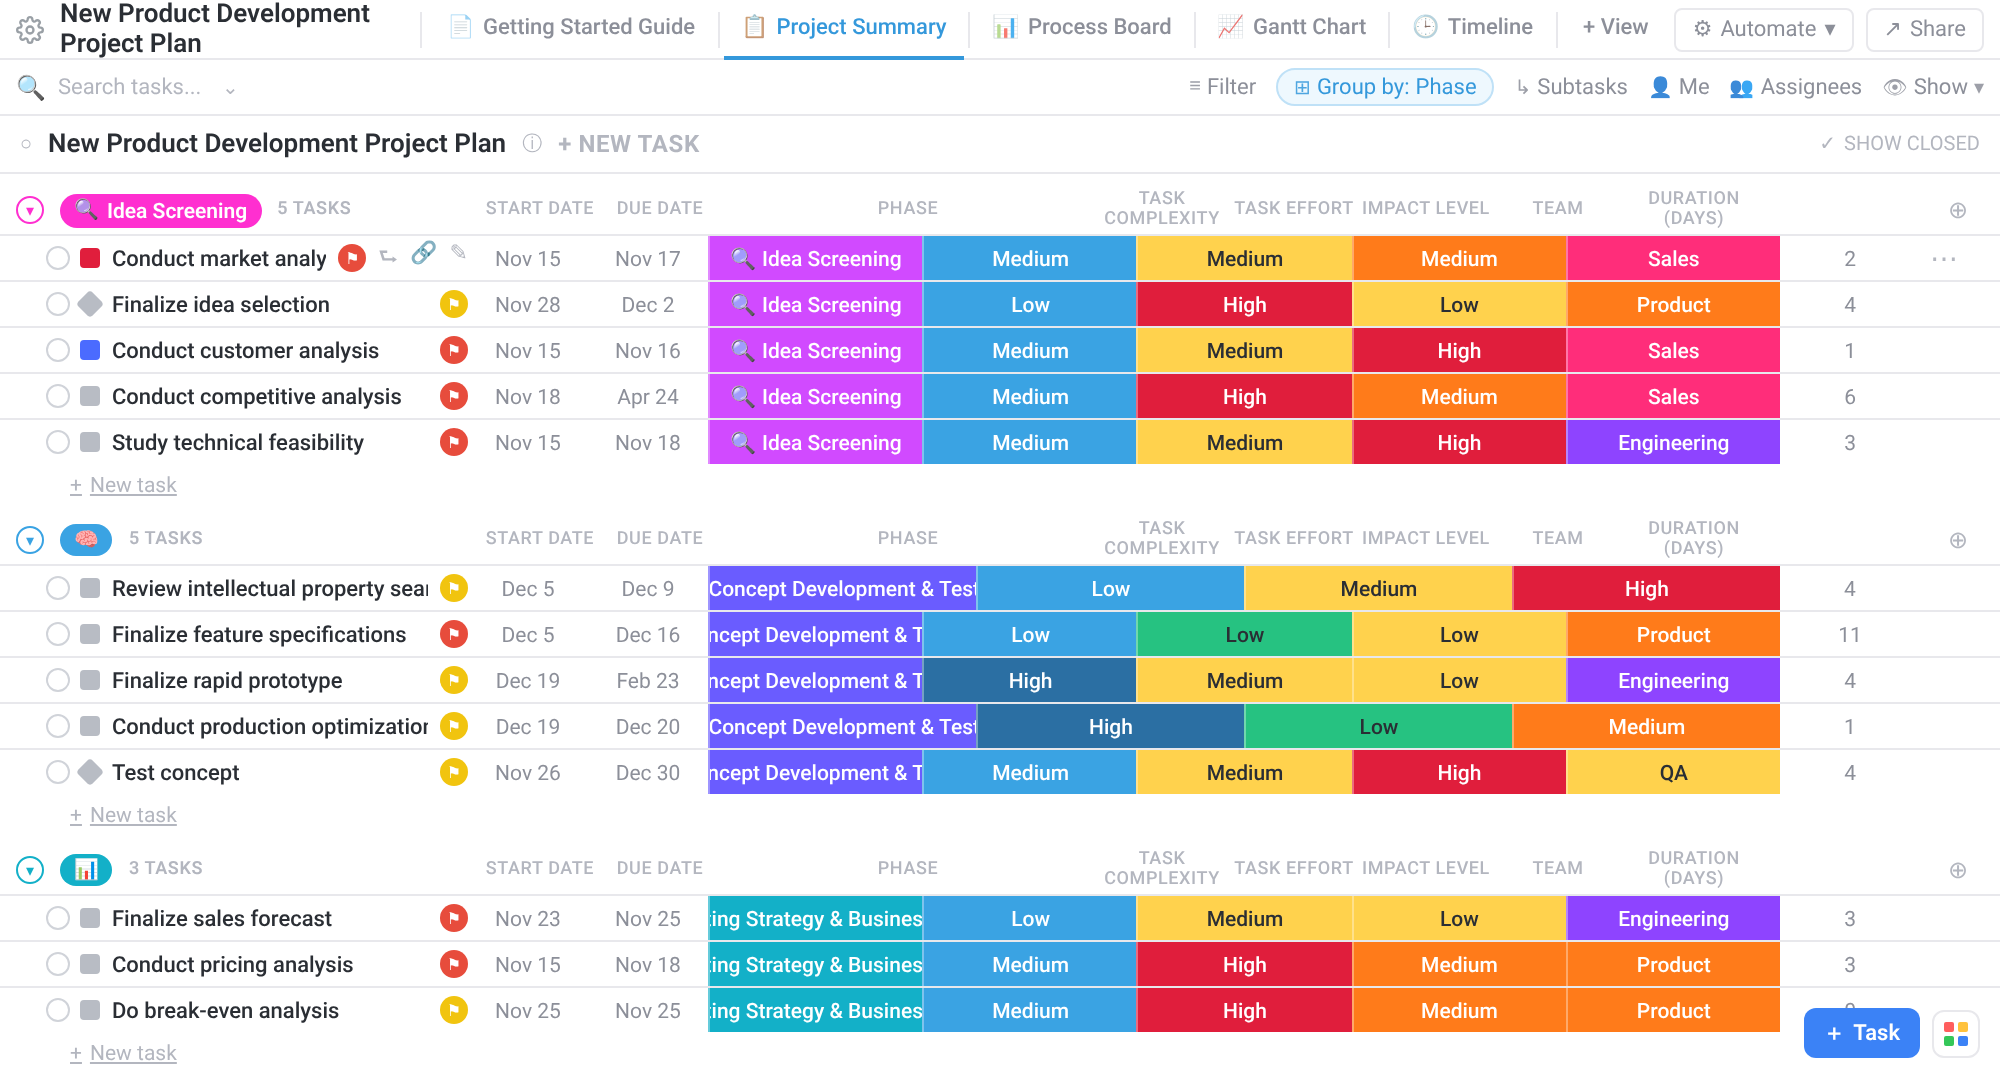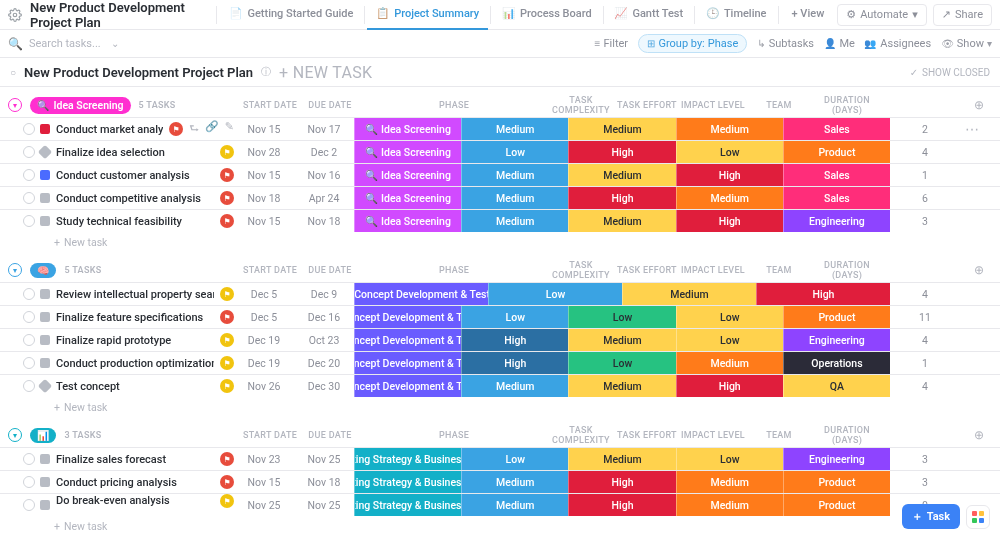--- a/index.html
+++ b/index.html
@@ -37,21 +37,21 @@
   .search-chevron { color:var(--text-faint); font-size:10px; }
   .tool-right { margin-left:auto; display:flex; align-items:center; gap:10px; font-size:11px; color:var(--text-soft); }
   .tool { display:flex; align-items:center; gap:3px; cursor:pointer; white-space:nowrap; }
   .tool .ic { font-size:10px; opacity:.85; }
   .tool-group-active { color:#3498db; border:1px solid #bfe1f7; background:#eef8fe; border-radius:12px; padding:2px 8px; }
 
   
   .list-header { display:flex; align-items:center; height:28px; padding:0 10px; gap:8px; }
   .list-header .info-ic { color:var(--text-faint); font-size:10px; }
   .list-title { font-size:13px; font-weight:600; }
-  .new-task-top { font-size:16px; font-weight:400; color:var(--text-faint); letter-spacing:.3px; cursor:pointer; }
+  .new-task-top { font-size:12px; font-weight:700; color:var(--text-faint); letter-spacing:.3px; cursor:pointer; }
   .show-closed { margin-left:auto; font-size:10px; color:var(--text-faint); display:flex; align-items:center; gap:4px; }
 
   
   .content { overflow-y:auto; height:calc(539px - 30px - 28px - 28px); padding-bottom:40px; border-top:1px solid var(--border); }
 
   
   .group { padding:4px 0 0 0; }
   .group-head { display:flex; align-items:center; padding:4px 8px 2px 8px; position:relative; }
   .collapse-ic { width:14px; height:14px; border:1px solid var(--text-faint); border-radius:50%; color:var(--text-faint); display:flex; align-items:center; justify-content:center; font-size:8px; margin-right:8px; cursor:pointer; }
   .group-badge { font-size:10.5px; font-weight:600; color:#fff; padding:2px 7px; border-radius:10px; display:flex; align-items:center; gap:4px; }
@@ -76,21 +76,21 @@
   .row.hovd .more { visibility:visible; }
 
   
   .w-phase      { flex:0 0 188px; }
   .w-complex    { flex:0 0 66px; }
   .w-effort     { flex:0 0 66px; }
   .w-impact     { flex:0 0 66px; }
   .w-team       { flex:0 0 66px; }
   .ghc { font-size:9px; color:var(--text-faint); font-weight:500; letter-spacing:.3px; text-transform:uppercase; text-align:center; }
 
-  .new-task-row { height:20px; display:flex; align-items:center; padding-left:54px; font-size:10.5px; color:var(--text-faint); cursor:pointer; }
+  .new-task-row { height:20px; display:flex; align-items:center; padding-left:35px; font-size:10.5px; color:var(--text-faint); cursor:pointer;text-decoration:underline; }
   .new-task-row::before { content:"+"; margin-right:4px; }
 
   
   .fab-wrap { position:absolute; right:10px; bottom:10px; display:flex; gap:6px; align-items:center; }
   .fab-task { background:#3b82f6; color:#fff; border-radius:6px; padding:5px 10px; font-size:11px; font-weight:600; display:flex; align-items:center; gap:4px; cursor:pointer; }
   .fab-apps { width:24px; height:24px; border:1px solid var(--border); border-radius:6px; display:flex; align-items:center; justify-content:center; cursor:pointer; }
   .fab-apps .sq{ width:5px; height:5px; border-radius:1px; }
 
   svg { display:block; }
 </style>
@@ -117,21 +117,21 @@
         <span>Project Summary</span>
       </span>
       <span class="divider"></span>
       <span class="tab">
         <span class="tab-icon">📊</span>
         <span>Process Board</span>
       </span>
       <span class="divider"></span>
       <span class="tab">
         <span class="tab-icon">📈</span>
-        <span>Gantt Test</span>
+        <span>Gantt Chart</span>
       </span>
       <span class="divider"></span>
       <span class="tab">
         <span class="tab-icon">🕒</span>
         <span>Timeline</span>
       </span>
       <span class="divider"></span>
     </div>
   <span class="tab">+ View</span>
 
@@ -398,21 +398,21 @@
       <span class="sel">
           <span class="ring"></span>
         </span>
       <span style="flex:0 0 198px;display:flex;align-items:center;overflow:hidden;">
         <span class="status-dot" style="border-color:#b8bcc4;background:#b8bcc4"></span>
         <span class="task-name" style="flex:1">Finalize rapid prototype</span>
         <span class="flag" style="background:#f1c40f">⚑</span>
 
       </span>
       <span class="date">Dec 19</span>
-      <span class="date">Oct 23</span>
+      <span class="date">Feb 23</span>
       <span class="chip w-phase" style="background:#6a5cff">🧠 Concept Development &amp; Testing</span>
       <span class="chip w-complex" style="background:#2b6fa3">High</span>
       <span class="chip w-effort" style="background:#ffd24d;color:#2a2e34;">Medium</span>
       <span class="chip w-impact" style="background:#ffd24d;color:#2a2e34;">Low</span>
       <span class="chip w-team" style="background:#8e44ff;">Engineering</span>
       <span class="duration">4</span>
       <span class="more">⋯</span>
       </div>
       <div class="row">
       <span class="drag">⋮⋮</span>
@@ -424,21 +424,20 @@
         <span class="task-name" style="flex:1">Conduct production optimization analysis</span>
         <span class="flag" style="background:#f1c40f">⚑</span>
 
       </span>
       <span class="date">Dec 19</span>
       <span class="date">Dec 20</span>
       <span class="chip w-phase" style="background:#6a5cff">🧠 Concept Development &amp; Testing</span>
       <span class="chip w-complex" style="background:#2b6fa3">High</span>
       <span class="chip w-effort" style="background:#26c281;color:#2a2e34;">Low</span>
       <span class="chip w-impact" style="background:#ff7b1a;">Medium</span>
-      <span class="chip w-team" style="background:#2b2b38;">Operations</span>
       <span class="duration">1</span>
       <span class="more">⋯</span>
       </div>
       <div class="row">
       <span class="drag">⋮⋮</span>
       <span class="sel">
           <span class="ring"></span>
         </span>
       <span style="flex:0 0 198px;display:flex;align-items:center;overflow:hidden;">
         <span class="status-dot" style="border:none;width:10px;height:10px;transform:rotate(45deg);background:#b8bcc4"></span>
@@ -519,21 +518,21 @@
       <span class="chip w-impact" style="background:#ff7b1a;">Medium</span>
       <span class="chip w-team" style="background:#ff7b1a;">Product</span>
       <span class="duration">3</span>
       <span class="more">⋯</span>
       </div>
       <div class="row">
       <span class="drag">⋮⋮</span>
       <span class="sel">
           <span class="ring"></span>
         </span>
-      <span style="flex:0 0 198px;display:flex;align-items:flex-start;overflow:hidden;">
+      <span style="flex:0 0 198px;display:flex;align-items:center;overflow:hidden;">
         <span class="status-dot" style="border-color:#b8bcc4;background:#b8bcc4"></span>
         <span class="task-name" style="flex:1">Do break-even analysis</span>
         <span class="flag" style="background:#f1c40f">⚑</span>
 
       </span>
       <span class="date">Nov 25</span>
       <span class="date">Nov 25</span>
       <span class="chip w-phase" style="background:#13b0c8">📊 Marketing Strategy &amp; Business Analysis</span>
       <span class="chip w-complex" style="background:#3aa3e3">Medium</span>
       <span class="chip w-effort" style="background:#e01e3c;">High</span>

